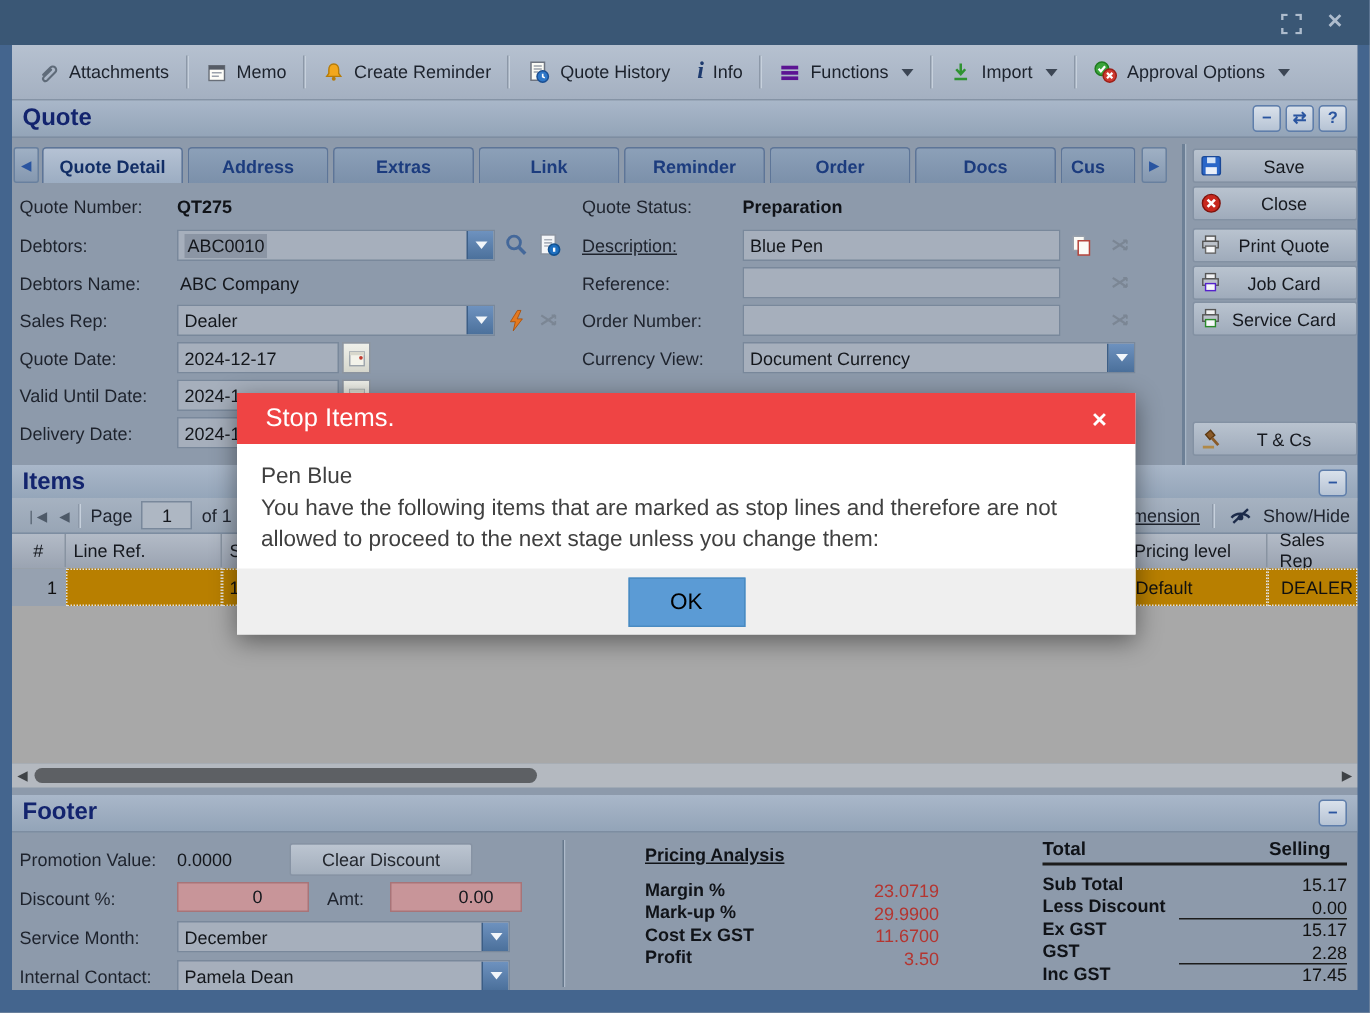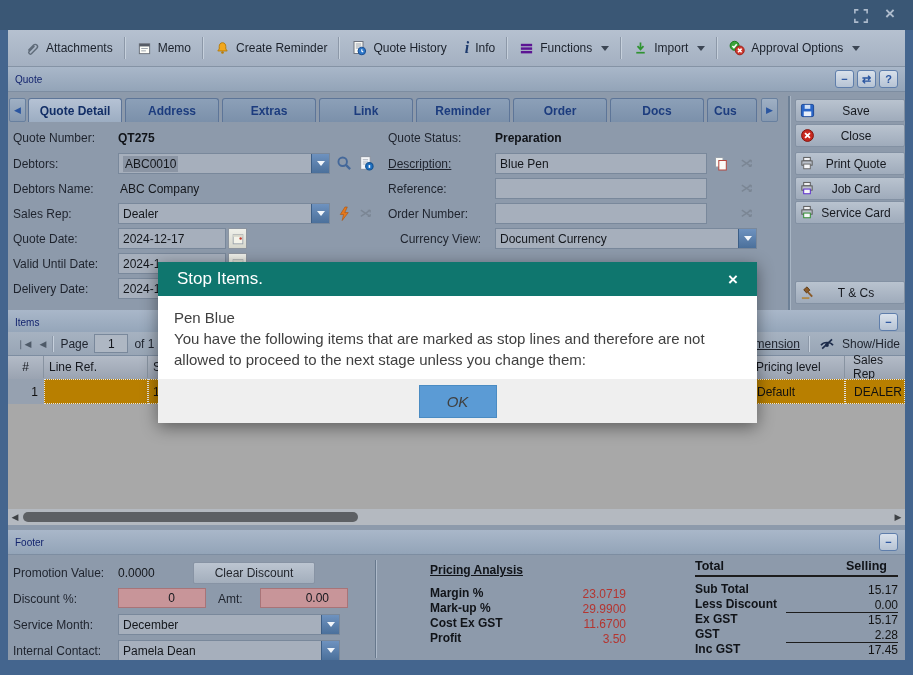--- a/index.html
+++ b/index.html
@@ -9,21 +9,21 @@
   .titlebar{position:absolute;left:0;top:0;width:913px;height:30px;background:#3a5775;}
   .tb-ico{position:absolute;top:9px;cursor:pointer;}
   .content{position:absolute;left:8px;top:30px;width:897px;height:630px;background:#8d9aab;overflow:hidden;}
   
   .toolbar{position:absolute;left:0;top:0;width:897px;height:37px;background:linear-gradient(#b6c1d0,#a4b0c1);border-bottom:1px solid #8593a5;display:flex;align-items:center;padding:0 8px;box-sizing:border-box;}
   .tb-item{display:flex;align-items:center;gap:6px;padding:4px 9px;color:#1c222c;white-space:nowrap;cursor:pointer;}
   .tb-sep{width:1px;height:22px;background:#8c98a8;border-right:1px solid #c6d0dc;margin:0 2px;}
   .dd-arrow{width:0;height:0;border-left:4px solid transparent;border-right:4px solid transparent;border-top:5px solid #3c4654;margin-left:3px;}
   
   .panel-hdr{position:absolute;left:0;width:897px;height:25px;background:linear-gradient(#a9b7c9,#93a4b8);border-bottom:1px solid #7d8da1;display:flex;align-items:center;padding:0 7px;box-sizing:border-box;}
-  .panel-title{font-weight:normal;color:#13246e;font-size:10px;}
+  .panel-title{font-weight:bold;color:#13246e;font-size:16px;}
   .mini-btns{margin-left:auto;display:flex;gap:3px;}
   .mini-btn{width:17px;height:16px;border:1px solid #5f7eab;border-radius:3px;background:linear-gradient(#d9e1eb,#b6c3d4);color:#2a55a0;font-size:11px;font-weight:bold;display:flex;align-items:center;justify-content:center;cursor:pointer;line-height:1;}
   
   .tabs-row{position:absolute;left:0;top:66px;width:780px;height:26px;display:flex;align-items:flex-end;}
   .tab-scroll{width:15px;height:22px;background:linear-gradient(#9fb0c4,#8598b0);border:1px solid #68809f;border-radius:2px;color:#2a55a0;display:flex;align-items:center;justify-content:center;font-size:9px;margin:0 2px 0 1px;cursor:pointer;}
   .tab{height:24px;min-width:94px;background:linear-gradient(#8ca0b8,#7b90aa);border:1px solid #5d7598;border-bottom:none;border-radius:3px 3px 0 0;color:#1c3c7e;font-weight:bold;display:flex;align-items:center;justify-content:center;margin-right:3px;cursor:pointer;box-sizing:border-box;padding:0 6px;}
   .tab.active{background:linear-gradient(#b5c2d4,#9cadc2);color:#122e66;}
   .tab.cut{min-width:36px;width:50px;overflow:hidden;justify-content:flex-start;}
   
   .side-divider{position:absolute;left:780px;top:66px;width:2px;height:214px;background:#6d8096;border-right:1px solid #a8b5c4;}
@@ -58,25 +58,25 @@
   .pink{background:#c89599;border:1px solid #a87478;justify-content:flex-end;}
   .btn-gray{position:absolute;background:linear-gradient(#bcc5d1,#a3aebc);border:1px solid #8793a4;border-radius:2px;display:flex;align-items:center;justify-content:center;color:#23272e;cursor:pointer;}
   .v-div{position:absolute;left:367px;top:530px;width:1px;height:98px;background:#67788c;border-right:1px solid #aebaca;}
   .pa-title{position:absolute;font-weight:bold;color:#101318;text-decoration:underline;}
   .pa-lbl{position:absolute;font-weight:bold;color:#101318;white-space:nowrap;}
   .pa-val{position:absolute;color:#b43530;text-align:right;width:70px;}
   .tot-val{position:absolute;color:#121212;text-align:right;width:100px;}
   .tot-rule{position:absolute;height:1px;background:#1c1c1c;width:112px;}
   
   .dialog{position:absolute;left:158px;top:262px;width:599px;background:#ffffff;box-shadow:0 4px 16px rgba(0,0,0,.45);z-index:50;font-size:15px;}
-  .dlg-hdr{height:34px;background:#0f766e;color:#ffffff;display:flex;align-items:center;padding:0 19px;font-size:17px;}
+  .dlg-hdr{height:34px;background:#ef4444;color:#ffffff;display:flex;align-items:center;padding:0 19px;font-size:17px;}
   .dlg-close{margin-left:auto;font-size:17px;font-weight:bold;cursor:pointer;line-height:1;}
   .dlg-body{padding:11px 16px 9px 16px;color:#404040;line-height:21px;}
   .dlg-foot{background:#efefef;height:44px;display:flex;align-items:center;justify-content:center;}
-  .dlg-ok{width:76px;height:31px;background:#5b9bd5;border:1px solid #4a8bc2;color:#404040;font-size:15px;display:flex;align-items:center;justify-content:center;cursor:pointer;font-style:italic;}
+  .dlg-ok{width:76px;height:31px;background:#5b9bd5;border:1px solid #4a8bc2;color:#000000;font-size:15px;display:flex;align-items:center;justify-content:center;cursor:pointer;}
   svg{display:block;}
 </style>
 </head>
 <body>
 
 <div>
 
   <div class="titlebar">
     <span class="tb-ico" style="right:45px;">
       <svg width="14" height="14" viewBox="0 0 16 16">
@@ -373,21 +373,21 @@
     <div class="input" style="left:487px;top:173px;width:212px;">
       <span></span>
     </div>
     <span class="ico-btn" style="left:729px;top:173px;">
         <svg width="16" height="15" viewBox="0 0 16 16">
           <path d="M2.5 4.5L12.5 11M2.5 11L12.5 4.5" stroke="#7b8694" stroke-width="1.6"></path>
           <path d="M12.5 11h-2.6M12.5 11V8.6M12.5 4.5h-2.6M12.5 4.5v2.4" stroke="#7b8694" stroke-width="1.2"></path>
         </svg>
       </span>
 
-    <span class="lbl" style="left:380px;top:202px;margin-left:12px;">Currency View:</span>
+    <span class="lbl" style="left:380px;top:202px;">Currency View:</span>
     <div class="input combo" style="left:487px;top:198px;width:262px;">
       <span>Document Currency</span>
       <span class="arrow-btn">
           <span class="chev"></span>
         </span>
     </div>
 
     <div class="panel-hdr" style="top:280px;">
       <span class="panel-title">Items</span>
       <span class="mini-btns">

